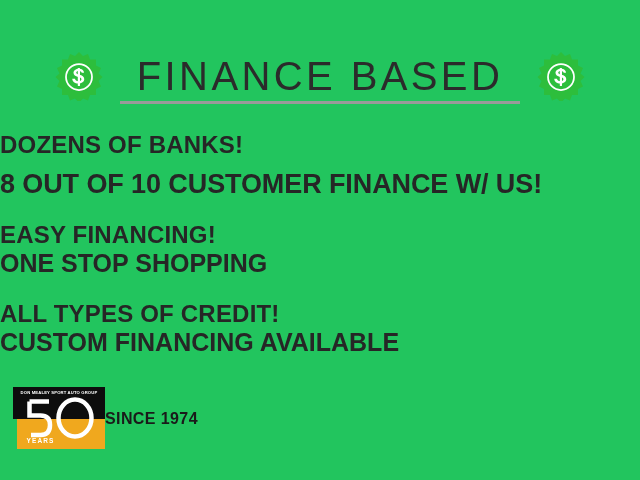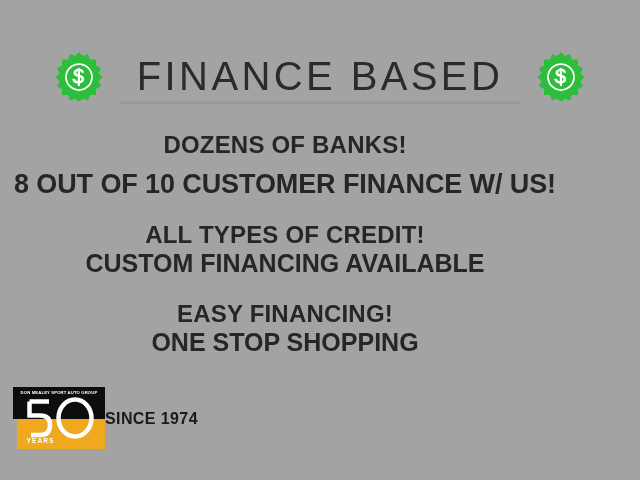--- a/index.html
+++ b/index.html
@@ -12,21 +12,21 @@
     background: #ffffff;
     font-family: "Liberation Sans", sans-serif;
     overflow: hidden;
     position: relative;
   }
 
   #slide {
     position: relative;
     width: 640px;
     height: 480px;
-    background: #a3a3a3;
+    background: #22c55e;
   }
 
   
   .header {
     position: absolute;
     top: 40px;
     left: 0;
     width: 640px;
     height: 72px;
     display: flex;
@@ -65,21 +65,21 @@
     height: 3px;
     background: #9a9a9a;
   }
 
   
   .copy {
     position: absolute;
     top: 131px;
     left: 0;
     width: 570px;
-    text-align: center;
+    text-align: left;
   }
   .block {
     margin: 0 0 22px 0;
   }
   .block:last-child { margin-bottom: 0; }
 
   .line-strong {
     font-size: 24px;
     font-weight: 700;
     letter-spacing: 0.2px;
@@ -179,27 +179,27 @@
   <div class="divider"></div>
 
   <div class="copy">
 
     <div class="block">
       <div class="line-strong">DOZENS OF BANKS!</div>
       <div class="line-wide">8 OUT OF 10 CUSTOMER FINANCE W/ US!</div>
     </div>
 
     <div class="block">
+      <div class="line-strong">EASY FINANCING!</div>
+      <div class="line-sub">ONE STOP SHOPPING</div>
+    </div>
+
+    <div class="block">
       <div class="line-strong">ALL TYPES OF CREDIT!</div>
       <div class="line-sub">CUSTOM FINANCING AVAILABLE</div>
-    </div>
-
-    <div class="block">
-      <div class="line-strong">EASY FINANCING!</div>
-      <div class="line-sub">ONE STOP SHOPPING</div>
     </div>
 
   </div>
 
   <div class="logo-wrap">
 
     <span class="logo-badge">
       <svg viewBox="0 0 184 124" width="92" height="62" aria-hidden="true">
 
         <rect x="0" y="0" width="184" height="64" fill="#0d0d0d"></rect>

